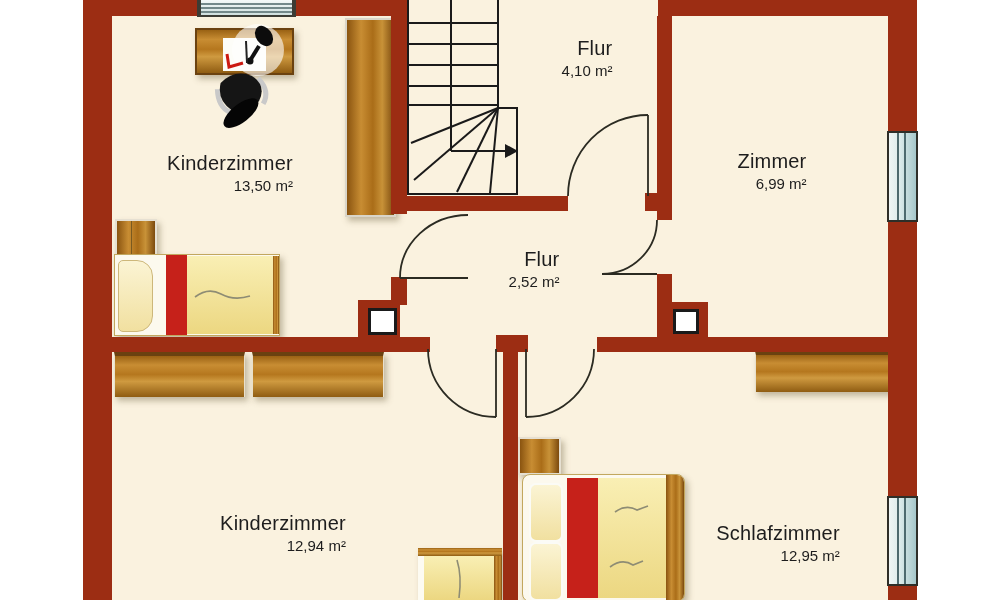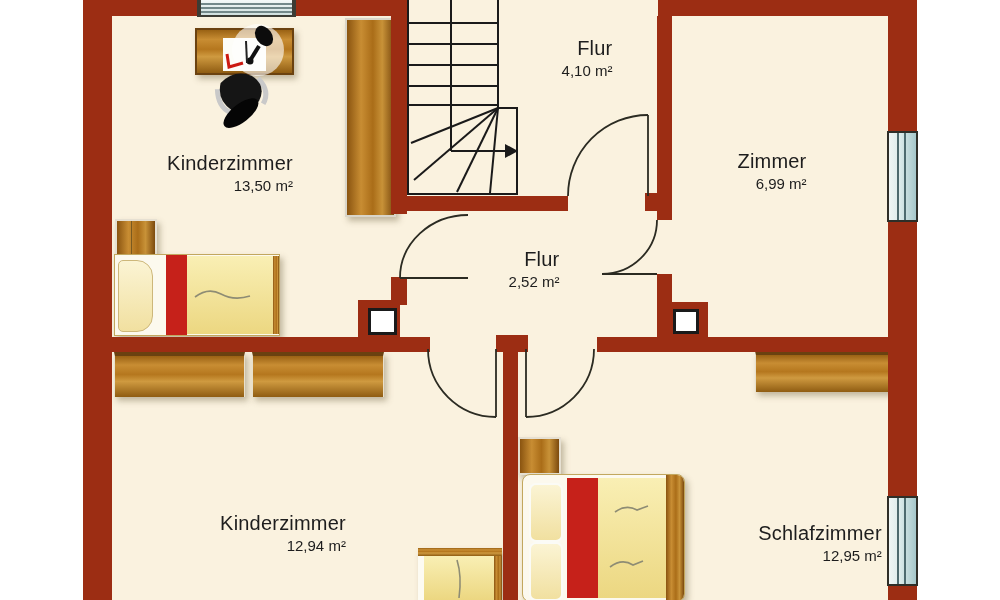--- a/index.html
+++ b/index.html
@@ -174,18 +174,18 @@
     <span class="room-area">6,99 m²</span>
   </div>
   <div class="room-label" style="left:534px;top:249px;">
     <span class="room-name">Flur</span>
     <span class="room-area">2,52 m²</span>
   </div>
   <div class="room-label" style="left:283px;top:513px;">
     <span class="room-name">Kinderzimmer</span>
     <span class="room-area">12,94 m²</span>
   </div>
-  <div class="room-label" style="left:820px;top:523px;">
+  <div class="room-label" style="left:778px;top:523px;">
     <span class="room-name">Schlafzimmer</span>
     <span class="room-area">12,95 m²</span>
   </div>
 
 </div>
 
 </body></html>

